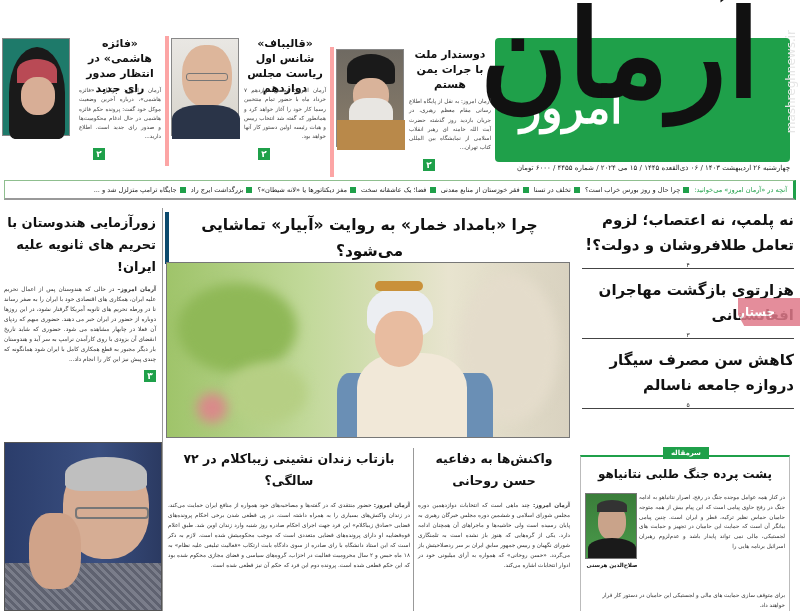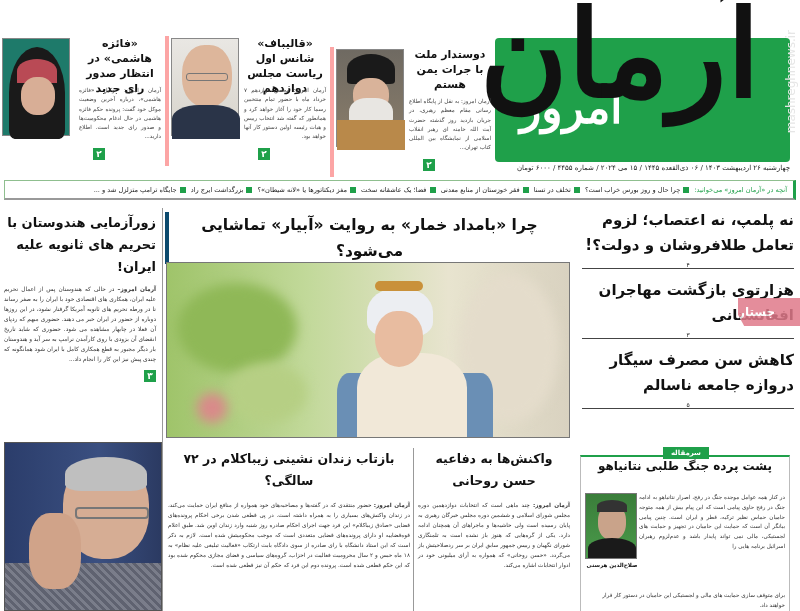--- a/index.html
+++ b/index.html
@@ -33,21 +33,21 @@
   .right-col { right: 6px; top: 208px; width: 212px; }
   .r-head { font-weight: bold; font-size: 15px; line-height: 25px; color: #111; }
   .r-sep { position: relative; height: 14px; margin: 3px 0; }
   .r-sep::before { content: ""; position: absolute; left: 0; right: 0; top: 7px; border-top: 1px solid #444; }
   .r-sep span { position: relative; background: #fff; padding: 0 4px; font-size: 6px; display: block; width: 14px; margin: 0 auto; text-align: center; }
   .ribbon { position: absolute; right: -6px; top: 90px; width: 62px; height: 28px; background: #e07a8a; opacity: 0.85; color: #fff; font-weight: bold; font-size: 12px; line-height: 28px; text-align: left; clip-path: polygon(0 0, 100% 0, 100% 100%, 10% 100%, 0 60%); }
 
   
   .editorial { right: 10px; top: 455px; width: 210px; height: 192px; border: 1px solid #bbb; border-top: 2px solid #1fa04a; padding: 0 16px; }
   .ed-tag { position: absolute; top: -10px; right: 80px; background: #1fa04a; color: #fff; font-size: 7px; font-weight: bold; padding: 2px 8px; }
-  .ed-title { text-align: center; font-weight: bold; font-size: 12px; line-height: 18px; }
+  .ed-title { text-align: center; font-weight: bold; font-size: 12px; margin-top: 8px; line-height: 18px; }
   .ed-photo { position: absolute; left: 4px; top: 36px; width: 52px; height: 66px; background: linear-gradient(180deg,#3a7d3a 0%,#4a9a4a 100%); border: 1px solid #777; }
   .ed-photo .face { position: absolute; left: 12px; top: 10px; width: 28px; height: 36px; border-radius: 45%; background: #c9a38a; }
   .ed-photo .hair { position: absolute; left: 11px; top: 6px; width: 30px; height: 12px; border-radius: 50% 50% 0 0; background: #333; }
   .ed-photo .shirt { position: absolute; left: 2px; bottom: 0; width: 48px; height: 20px; background: #1a1a1a; border-radius: 50% 50% 0 0; }
   .ed-caption { position: absolute; left: 2px; top: 105px; width: 58px; font-size: 5.6px; text-align: center; font-weight: bold; }
   .ed-body { position: absolute; right: 4px; top: 36px; width: 146px; font-size: 5.6px; line-height: 9.8px; color: #333; text-align: justify; }
   .ed-body2 { position: absolute; right: 4px; top: 134px; width: 198px; font-size: 5.6px; line-height: 9.8px; color: #333; }
 
   
   .lead-head { right: 230px; top: 212px; width: 405px; text-align: center; font-weight: bold; font-size: 15.5px; line-height: 26px; color: #111; border-left: 4px solid #0c4a6e; }

